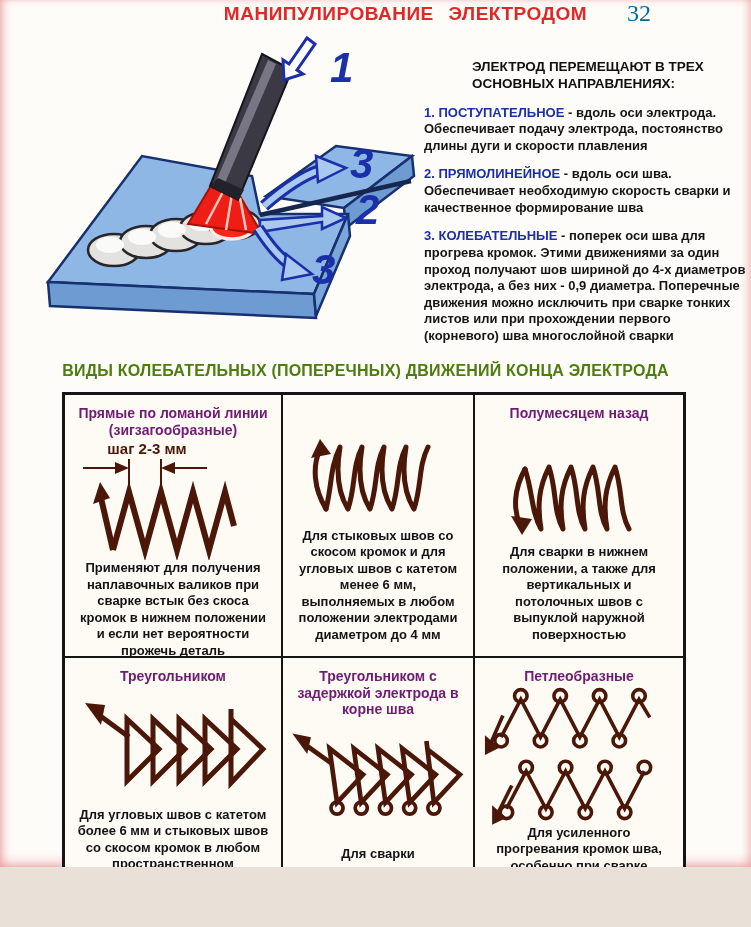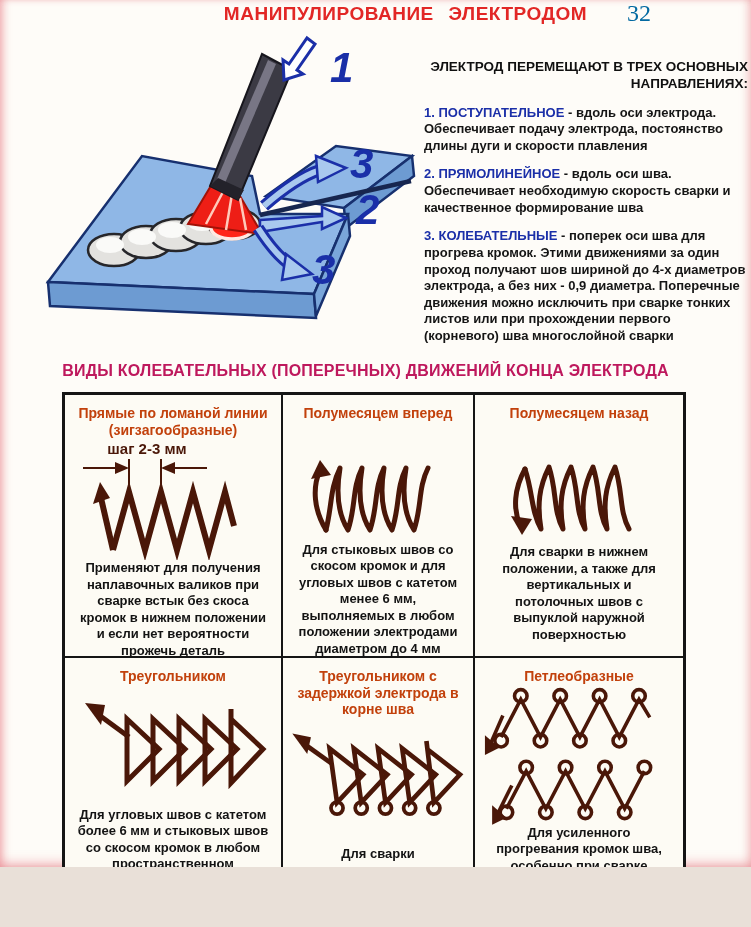--- a/index.html
+++ b/index.html
@@ -15,37 +15,37 @@
   .page-title {
     position:absolute; top:3px; left:130px; right:70px; text-align:center;
     color:#e22726; font-weight:bold; font-size:19px; letter-spacing:.5px; word-spacing:9px;
   }
   .page-number {
     position:absolute; top:0; right:100px; font-family:"Liberation Serif", serif;
     font-size:24px; color:#0369a1;
   }
   .illustration { position:absolute; left:14px; top:28px; width:412px; height:312px; }
   .directions { position:absolute; left:424px; top:58px; width:324px; font-size:13px; font-weight:bold; line-height:1.28; }
-  .dir-heading { text-align:right; font-size:13.5px; margin-bottom:6px; color:#101010; }
+  .dir-heading { text-align:left; font-size:13.5px; margin-bottom:6px; color:#101010;margin-left:48px; }
   .dir-item { margin-top:12px; }
   .dir-num, .dir-name { color:#1b2fa8; }
   .section-title {
     position:absolute; top:362px; left:40px; right:60px; text-align:center;
-    color:#be185d; font-weight:bold; font-size:16px; letter-spacing:.2px;
+    color:#4d7c0f; font-weight:bold; font-size:16px; letter-spacing:.2px;
   }
   .movements-table {
     position:absolute; top:392px; left:62px; width:624px; height:527px;
     display:grid; grid-template-columns:218px 192px 208px; grid-template-rows:263px 258px;
     border:3px solid #151515; background:#fdfbf4;
   }
   .cell { border-right:2.5px solid #151515; border-bottom:2.5px solid #151515;
     display:flex; flex-direction:column; overflow:hidden; }
   .cell.last-col { border-right:none; }
   .cell.last-row { border-bottom:none; }
-  .cell-header { color:#c2410c; font-weight:bold; font-size:14px; text-align:center;
+  .cell-header { color:#701a75; font-weight:bold; font-size:14px; text-align:center;
     line-height:1.18; padding:10px 8px 0; }
   .cell-pattern { flex:1; display:flex; align-items:center; justify-content:center; }
   .cell-text { font-size:13px; font-weight:bold; line-height:1.27; padding:0 11px 13px; color:#131313;text-align:center; }
   .pat { stroke:#4a1708; fill:none; }
   .pat-fill { fill:#4a1708; stroke:none; }
   svg text.num {
     fill:#1a2fa8; font-weight:bold; font-style:italic; font-size:42px;
     font-family:"Liberation Sans", sans-serif;
   }
   svg text.dim {
@@ -144,21 +144,20 @@
           <polygon class="pat-fill" points="102,24 88,30 102,36"></polygon>
           <line class="pat" stroke-width="6" x1="40" y1="112" x2="28" y2="60"></line>
           <polygon class="pat-fill" points="20,66 27,44 37,60"></polygon>
           <path class="pat" stroke-width="6" d="M40,112 L56,54 L72,112 L88,54 L104,112 L120,54 L136,112 L152,54 L161,88"></path>
         </svg>
       </div>
       <div class="cell-text">Применяют для получения наплавочных валиков при сварке встык без скоса кромок в нижнем положении и если нет вероятности прожечь деталь</div>
     </div>
 
     <div class="cell">
-      <div class="cell-header">Полумесяцем вперед</div>
       <div class="cell-pattern">
         <svg width="176" height="120" viewBox="0 0 176 120">
           <path class="pat" stroke-width="5" stroke-linecap="round" d="M36,108 C24,88 22,66 30,48"></path>
           <polygon class="pat-fill" points="21,57 30,38 41,53"></polygon>
           <path class="pat" stroke-width="5" stroke-linejoin="round" stroke-linecap="round" d="M36,108 C42,84 40,66 50,46 C46,70 48,92 58,108 C66,84 62,66 72,46 C68,70 70,92 80,108 C88,84 84,66 94,46 C90,70 92,92 102,108 C110,84 106,66 116,46 C112,70 114,92 124,108 C132,84 128,66 138,46"></path>
         </svg>
       </div>
       <div class="cell-text">Для стыковых швов со скосом кромок и для угловых швов с катетом менее 6 мм, выполняемых в любом положении электродами диаметром до 4 мм</div>
     </div>
 

